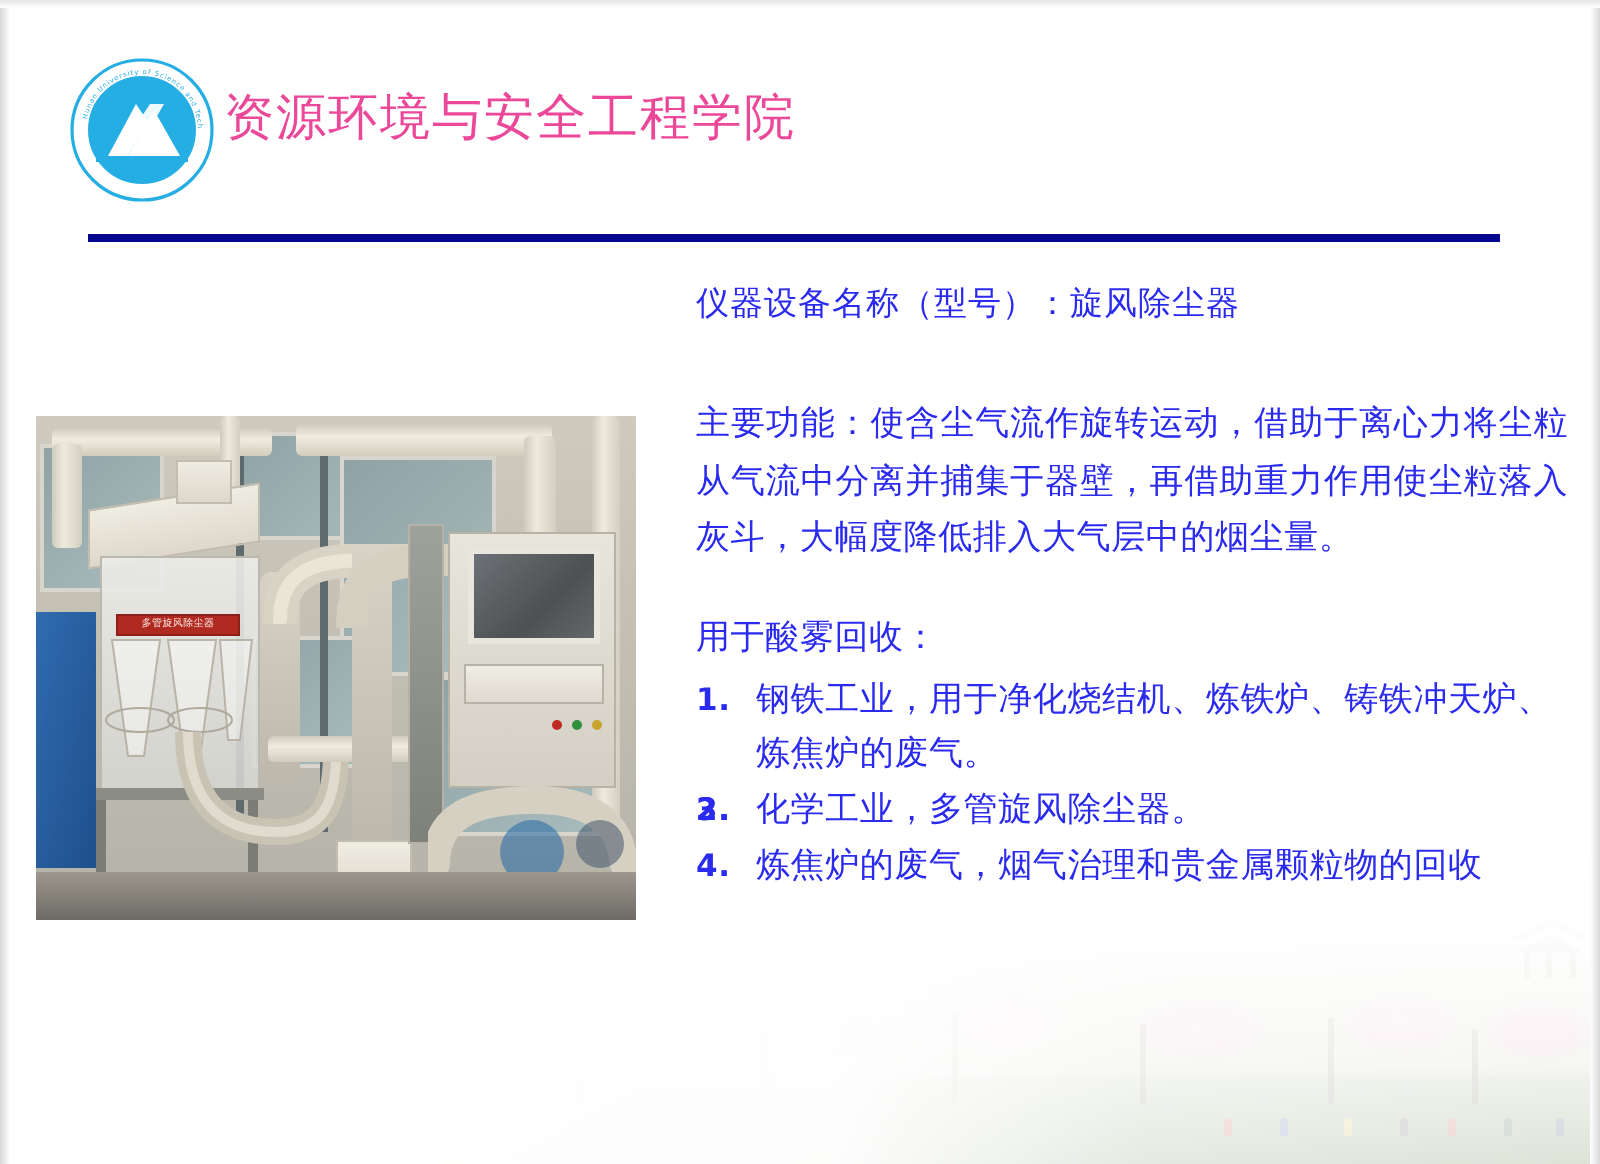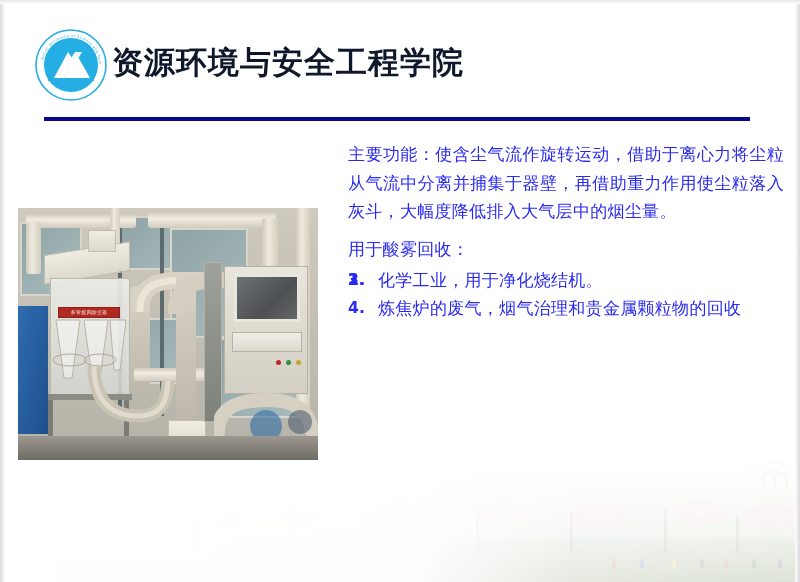--- a/index.html
+++ b/index.html
@@ -117,24 +117,24 @@
     width: 800px; height: 120px;
   }
   .logo {
     position: absolute;
     left: 34px; top: 28px;
     width: 74px; height: 74px;
   }
   .school-name {
     position: absolute;
     left: 112px; top: 42px;
-    font-size: 31px;
-    font-weight: bold;
+    font-size: 25px;
+    font-weight: normal;
     letter-spacing: 1px;
-    color: #0f172a;
+    color: #ec4899;
     white-space: nowrap;
     font-family: "DejaVu Sans", "Liberation Sans", sans-serif;
   }
   .slide-title {
     position: absolute;
     left: 560px; top: 68px;
     font-size: 28px;
     font-weight: bold;
     letter-spacing: 2px;
     color: #1a1ae0;
@@ -246,21 +246,21 @@
   .line-name {
     font-size: 16.5px;
     line-height: 24px;
     letter-spacing: .5px;
     margin: 0 0 34px 0;
   }
   .func-block {
     font-size: 17px;
     line-height: 28.5px;
     letter-spacing: .3px;
-    margin: 0 0 10px 0;
+    margin: 0 0 22px 0;
     text-align: justify;
   }
   .fields-heading {
     font-size: 17px;
     line-height: 27px;
     letter-spacing: .3px;
     margin: 0 0 4px 0;
   }
   ol.fields {
     margin: 0;
@@ -420,35 +420,37 @@
       <path d="M4 46 C4 18 30 14 54 14 C80 14 96 24 98 46" fill="none" stroke="#d6d0c2" stroke-width="14" stroke-linecap="round"></path>
       <circle cx="52" cy="40" r="16" fill="#2f6ea6" opacity=".6"></circle>
       <circle cx="86" cy="36" r="12" fill="#44566b" opacity=".55"></circle>
     </svg>
 
     <div class="floor"></div>
   </div>
 
   <div class="body-text">
 
+    <div class="line-name">仪器设备名称（型号）：旋风除尘器</div>
 
     <div class="func-block">主要功能：使含尘气流作旋转运动，借助于离心力将尘粒从气流中分离并捕集于器壁，再借助重力作用使尘粒落入灰斗，大幅度降低排入大气层中的烟尘量。</div>
 
     <div class="fields-heading">用于酸雾回收：</div>
 
     <ol class="fields">
       <li>
         <span class="num">1.</span>
+        <span>钢铁工业，用于净化烧结机、炼铁炉、铸铁冲天炉、炼焦炉的废气。</span>
       </li>
       <li>
         <span class="num">2.</span>
       </li>
       <li>
         <span class="num">3.</span>
-        <span>化学工业，用于净化烧结机。</span>
+        <span>化学工业，多管旋风除尘器。</span>
       </li>
       <li>
         <span class="num">4.</span>
         <span>炼焦炉的废气，烟气治理和贵金属颗粒物的回收</span>
       </li>
     </ol>
   </div>
 
   <div class="edge-left"></div>
   <div class="edge-right"></div>

